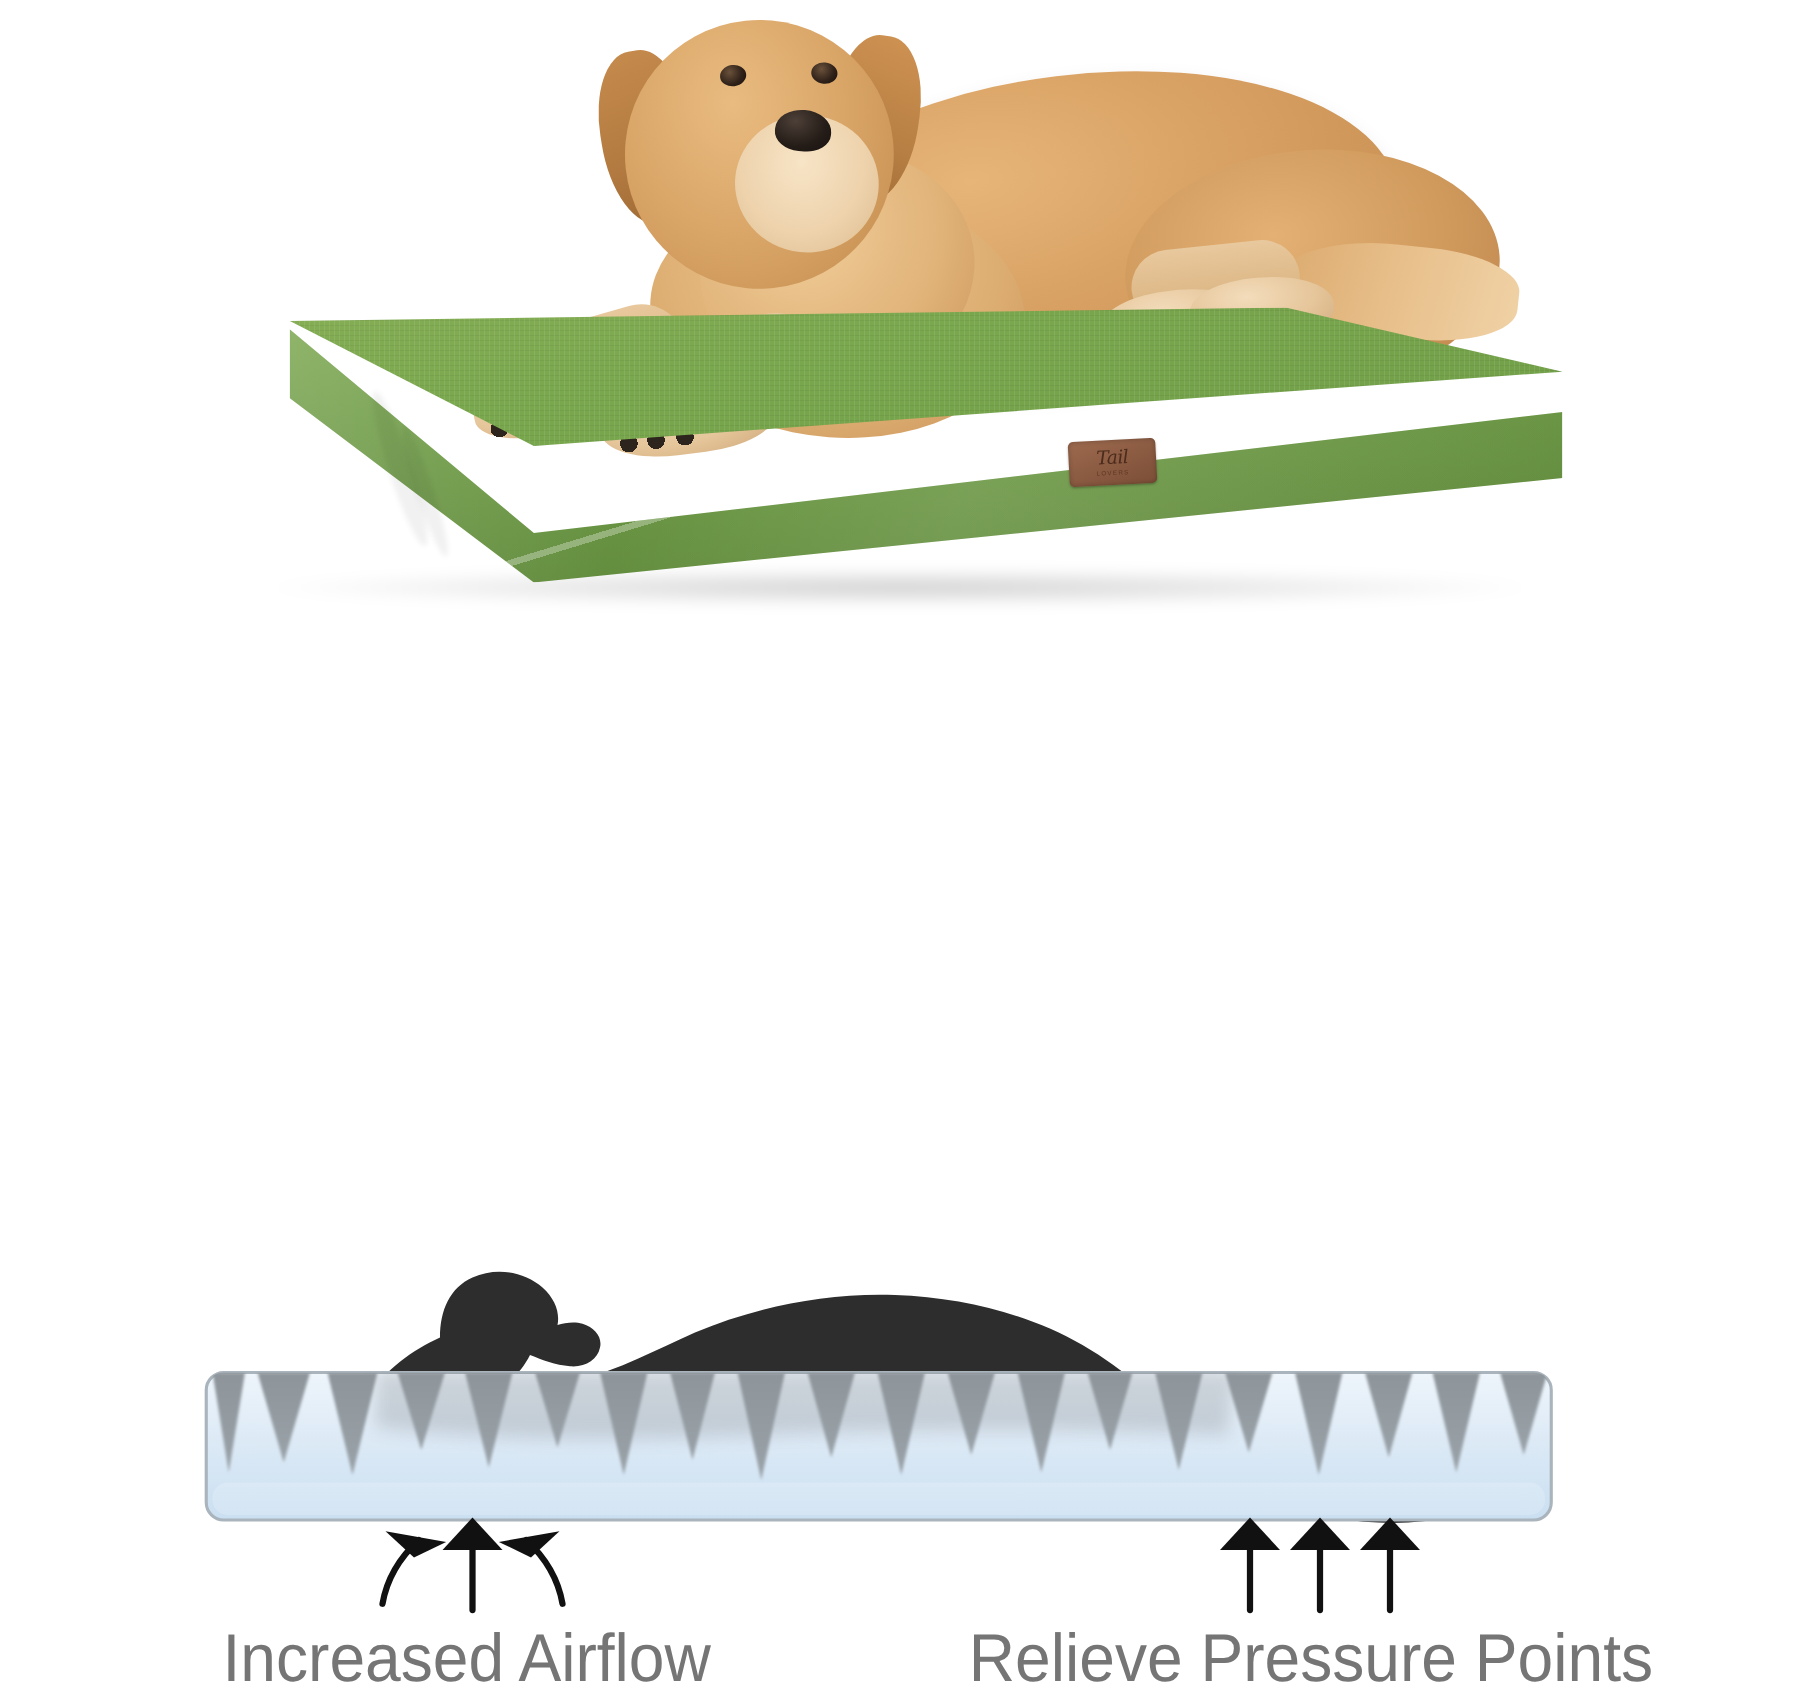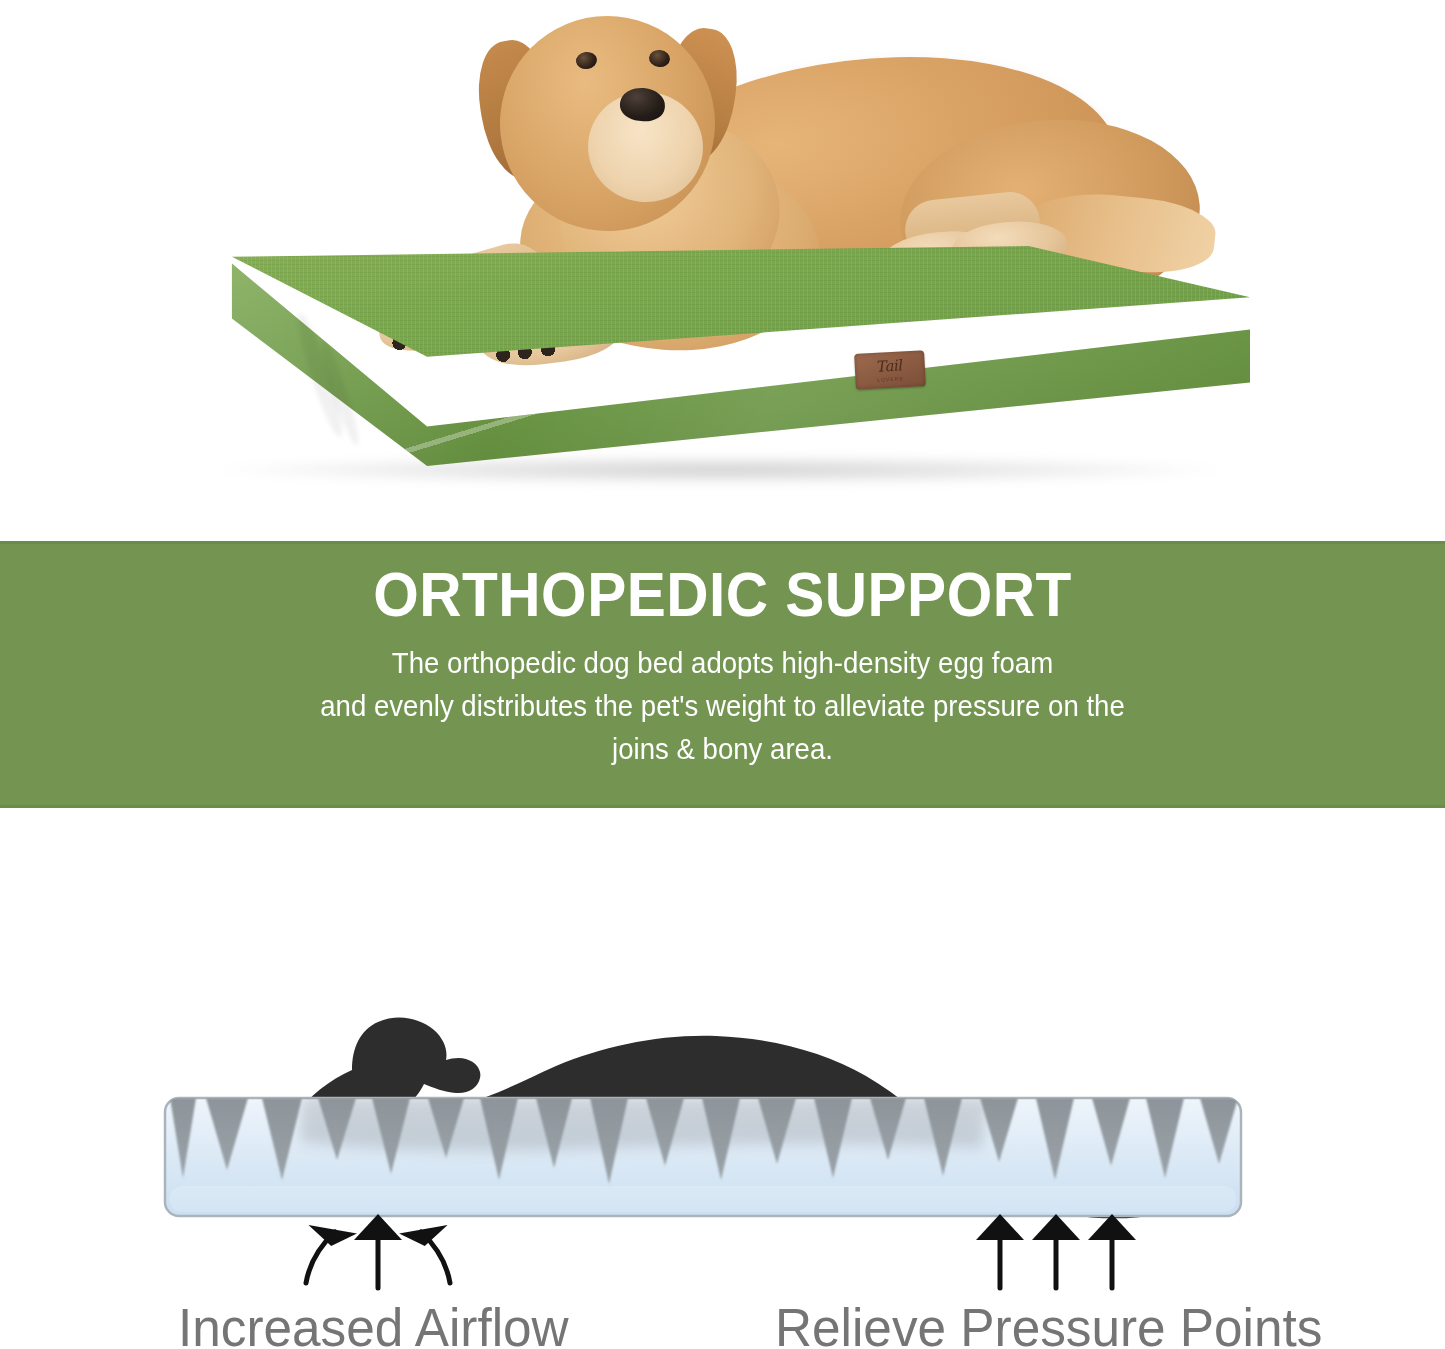--- a/index.html
+++ b/index.html
@@ -319,28 +319,20 @@
       <div class="bed-wrinkle" style="left:60px;top:120px;width:130px;height:18px;transform:rotate(72deg);"></div>
       <div class="bed-wrinkle" style="left:90px;top:140px;width:110px;height:14px;transform:rotate(72deg);"></div>
     </div>
 
     <div class="brand-tag">
       <span class="bt-main">Tail</span>
       <span class="bt-sub">LOVERS</span>
     </div>
   </div>
 
-  <div id="banner">
-    <h1 id="banner-title">ORTHOPEDIC SUPPORT</h1>
-    <p id="banner-body">
-      <span class="bl">The orthopedic dog bed adopts high-density egg foam</span>
-      <span class="bl">and evenly distributes the pet's weight to alleviate pressure on the</span>
-      <span class="bl">joins &amp; bony area.</span>
-    </p>
-  </div>
 
   <div id="diagram">
     <svg id="diagram-svg" width="1445" height="541" viewBox="0 0 1445 541">
       <defs>
         <linearGradient id="foamGrad" x1="0" y1="0" x2="0" y2="1">
           <stop offset="0%" stop-color="#eef5fb"></stop>
           <stop offset="45%" stop-color="#ddeaf6"></stop>
           <stop offset="100%" stop-color="#cadff1"></stop>
         </linearGradient>
         <linearGradient id="peakGrad" x1="0" y1="0" x2="0" y2="1">

